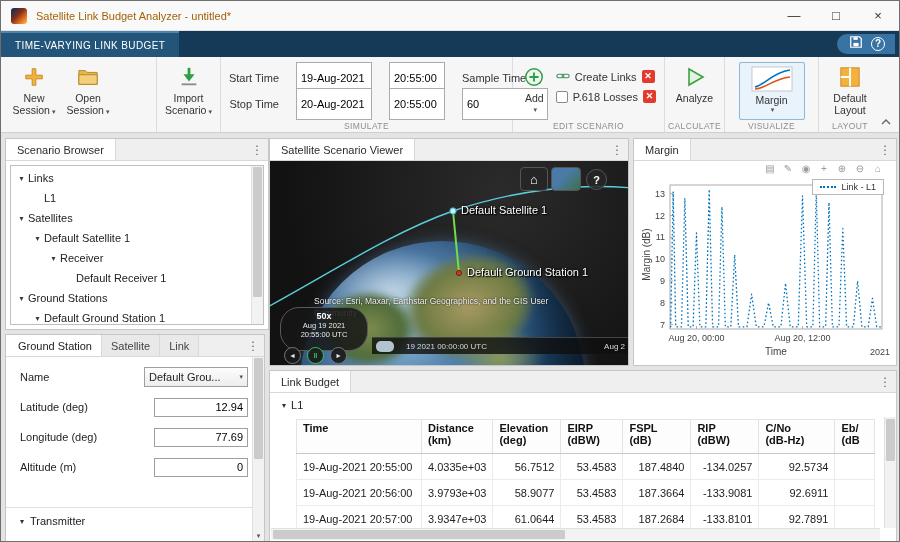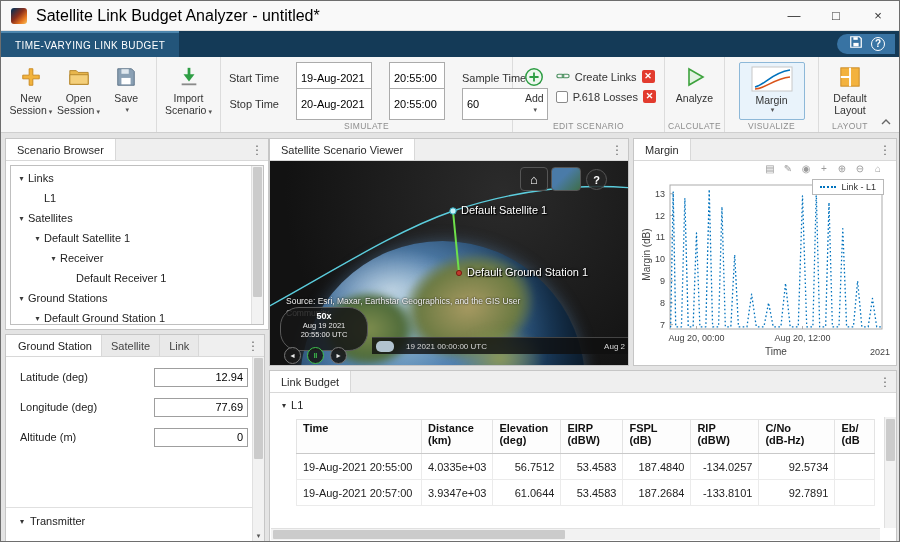--- a/index.html
+++ b/index.html
@@ -2,21 +2,21 @@
 <html><head>
 <meta charset="utf-8">
 <style>
   *{margin:0;padding:0;box-sizing:border-box;}
   html,body{background:#ffffff;font-family:"Liberation Sans",sans-serif;}
   .window{position:relative;width:900px;height:542px;border:1px solid #6e6e6e;background:#e4e4e4;overflow:hidden;}
 
   
   .titlebar{position:absolute;left:0;top:0;right:0;height:30px;background:#f9f9f9;border-bottom:1px solid #e2e2e2;display:flex;align-items:center;}
   .app-icon{width:16px;height:16px;margin:0 9px 0 10px;border-radius:3px;background:linear-gradient(135deg,#15314f 10%,#8a2f1d 45%,#e87722 75%,#f6c35c 100%);}
-  .win-title{font-size:16px;color:#000000;}
+  .win-title{font-size:11px;color:#a16207;}
   .win-controls{margin-left:auto;display:flex;height:100%;}
   .wc{width:42px;height:100%;display:flex;align-items:center;justify-content:center;font-size:13px;color:#333;}
 
   
   .tabstrip{position:absolute;left:0;top:30px;right:0;height:26px;background:#143a57;display:flex;align-items:flex-end;}
   .ribbon-tab{height:26px;display:flex;align-items:center;padding:0 14px;background:#23557a;color:#fff;font-size:10px;letter-spacing:.4px;border-top:2px solid #4d86ad;}
   .tabstrip-pill{margin-left:auto;margin-right:4px;height:20px;margin-bottom:3px;background:#3873a3;border-radius:10px 0 0 10px;display:flex;align-items:center;gap:8px;padding:0 10px 0 12px;}
   .pill-help{width:14px;height:14px;border:1px solid #fff;border-radius:50%;color:#fff;font-size:10px;line-height:12px;text-align:center;font-weight:bold;}
 
   
@@ -68,21 +68,21 @@
 
   
   .viewer-body{background:radial-gradient(circle at 65% 15%,#2b2b2b,#121212 75%);}
   .earth{position:absolute;left:30px;top:80px;width:285px;height:285px;border-radius:50%;overflow:hidden;
     background:radial-gradient(circle at 35% 28%,#9cc3d6 0%,#5585b4 22%,#24517e 55%,#0b2746 100%);
     box-shadow:inset -26px -34px 70px rgba(0,0,0,.75),0 0 16px rgba(110,170,230,.35);}
   .land{position:absolute;border-radius:50%;filter:blur(3px);}
   .glint{position:absolute;left:6%;top:2%;width:52%;height:30%;background:radial-gradient(ellipse,rgba(255,255,255,.5),transparent 70%);filter:blur(2px);border-radius:50%;}
   .viewer-svg{position:absolute;left:0;top:0;}
   .v-label{position:absolute;color:#fff;font-size:11px;text-shadow:0 0 3px #000,1px 1px 1px #000;white-space:nowrap;}
-  .attribution{position:absolute;left:16px;top:134px;font-size:8.5px;line-height:12px;color:#f0f0f0;text-shadow:0 0 2px #000;}
+  .attribution{position:absolute;left:44px;top:134px;font-size:8.5px;line-height:12px;color:#f0f0f0;text-shadow:0 0 2px #000;}
   .v-btn{position:absolute;background:rgba(38,38,38,.85);border:1px solid #555;border-radius:4px;color:#fff;display:flex;align-items:center;justify-content:center;}
   .basemap-btn{background:linear-gradient(135deg,#4a7ba8 40%,#3f6e4a);}
   .help-btn{border-radius:50%;font-weight:bold;font-size:11px;}
   .capsule{position:absolute;left:10px;top:146px;width:88px;height:44px;border-radius:19px;background:rgba(22,22,22,.85);border:1px solid #5a5a5a;color:#fff;text-align:center;padding-top:3px;}
   .cap-speed{font-size:9px;font-weight:bold;line-height:10px;}
   .cap-line{font-size:7.5px;line-height:9px;color:#e8e8e8;}
   .pb-btns{position:absolute;left:14px;top:186px;display:flex;gap:6px;}
   .pb{width:17px;height:17px;border-radius:50%;background:rgba(25,25,25,.9);border:1px solid #777;color:#eee;font-size:8px;display:flex;align-items:center;justify-content:center;}
   .pb.pause{border-color:#3ec24d;color:#3ec24d;font-size:8px;font-weight:bold;}
   .timeline{position:absolute;left:102px;right:0;top:176px;height:17px;background:rgba(15,15,15,.8);border-top:1px solid #444;color:#d8d8d8;font-size:8px;display:flex;align-items:center;}
@@ -149,31 +149,20 @@
       </div>
       <div class="big-btn">
         <span class="bicon">
           <svg width="24" height="22" viewBox="0 0 24 24">
               <path d="M2 5h7l2 2h11v13H2z" fill="#e8b64c" stroke="#b3842a"></path>
               <path d="M2 9.5h20V20H2z" fill="#f4cf7a" stroke="#b3842a"></path>
             </svg>
         </span>
         <span>Open</span>
         <span><span>Session</span><span class="dd">▾</span></span>
-      </div>
-      <div class="big-btn">
-        <span class="bicon">
-          <svg width="22" height="22" viewBox="0 0 24 24">
-              <path d="M3 3h15l3 3v15H3z" fill="#8aa0b4" stroke="#5a7186"></path>
-              <rect x="7" y="13" width="10" height="7" fill="#fff"></rect>
-              <rect x="7" y="3.5" width="8" height="5" fill="#dfe7ee"></rect>
-            </svg>
-        </span>
-        <span>Save</span>
-        <span class="dd">▾</span>
       </div>
     </div>
 
     <div class="ts-section" style="width:64px">
       <div class="big-btn">
         <span class="bicon">
           <svg width="22" height="22" viewBox="0 0 24 24">
               <path d="M12 2v9" stroke="#2e9e44" stroke-width="3" fill="none"></path>
               <path d="M6 9l6 8 6-8z" fill="#2e9e44"></path>
               <path d="M4 20h16" stroke="#8a8a8a" stroke-width="2"></path>
@@ -328,20 +317,27 @@
   <div class="panel" style="left:4px;top:333px;width:260px;bottom:0;border-bottom:none;">
     <div class="panel-header" id="insp-tabs-header">
       <span id="insp-tabs" style="display:flex">
           <div class="insp-tab active">Ground Station</div>
           <div class="insp-tab">Satellite</div>
           <div class="insp-tab">Link</div>
         </span>
       <div class="panel-menu">⋮</div>
     </div>
     <div class="panel-body">
+      <div class="prop-row">
+        <span class="prop-label">Name</span>
+        <div class="dropdown">
+          <span class="dd-text">Default Grou...</span>
+          <span class="dd">▾</span>
+        </div>
+      </div>
       <span id="insp-fields"><div class="prop-row">
             <span class="prop-label">Latitude (deg)</span>
             <input class="prop-input" value="12.94" style="">
           </div><div class="prop-row">
             <span class="prop-label">Longitude (deg)</span>
             <input class="prop-input" value="77.69" style="">
           </div><div class="prop-row">
             <span class="prop-label">Altitude (m)</span>
             <input class="prop-input" value="0" style="">
           </div></span>
@@ -511,20 +507,30 @@
                 <td class="lb-td">19-Aug-2021 20:55:00</td>
                 <td class="lb-td num">4.0335e+03</td>
                 <td class="lb-td num">56.7512</td>
                 <td class="lb-td num">53.4583</td>
                 <td class="lb-td num">187.4840</td>
                 <td class="lb-td num">-134.0257</td>
                 <td class="lb-td num">92.5734</td>
                 <td class="lb-td"></td>
               </tr>
               <tr class="lb-tr">
+                <td class="lb-td">19-Aug-2021 20:56:00</td>
+                <td class="lb-td num">3.9793e+03</td>
+                <td class="lb-td num">58.9077</td>
+                <td class="lb-td num">53.4583</td>
+                <td class="lb-td num">187.3664</td>
+                <td class="lb-td num">-133.9081</td>
+                <td class="lb-td num">92.6911</td>
+                <td class="lb-td"></td>
+              </tr>
+              <tr class="lb-tr">
                 <td class="lb-td">19-Aug-2021 20:57:00</td>
                 <td class="lb-td num">3.9347e+03</td>
                 <td class="lb-td num">61.0644</td>
                 <td class="lb-td num">53.4583</td>
                 <td class="lb-td num">187.2684</td>
                 <td class="lb-td num">-133.8101</td>
                 <td class="lb-td num">92.7891</td>
                 <td class="lb-td"></td>
               </tr>
             </tbody>

